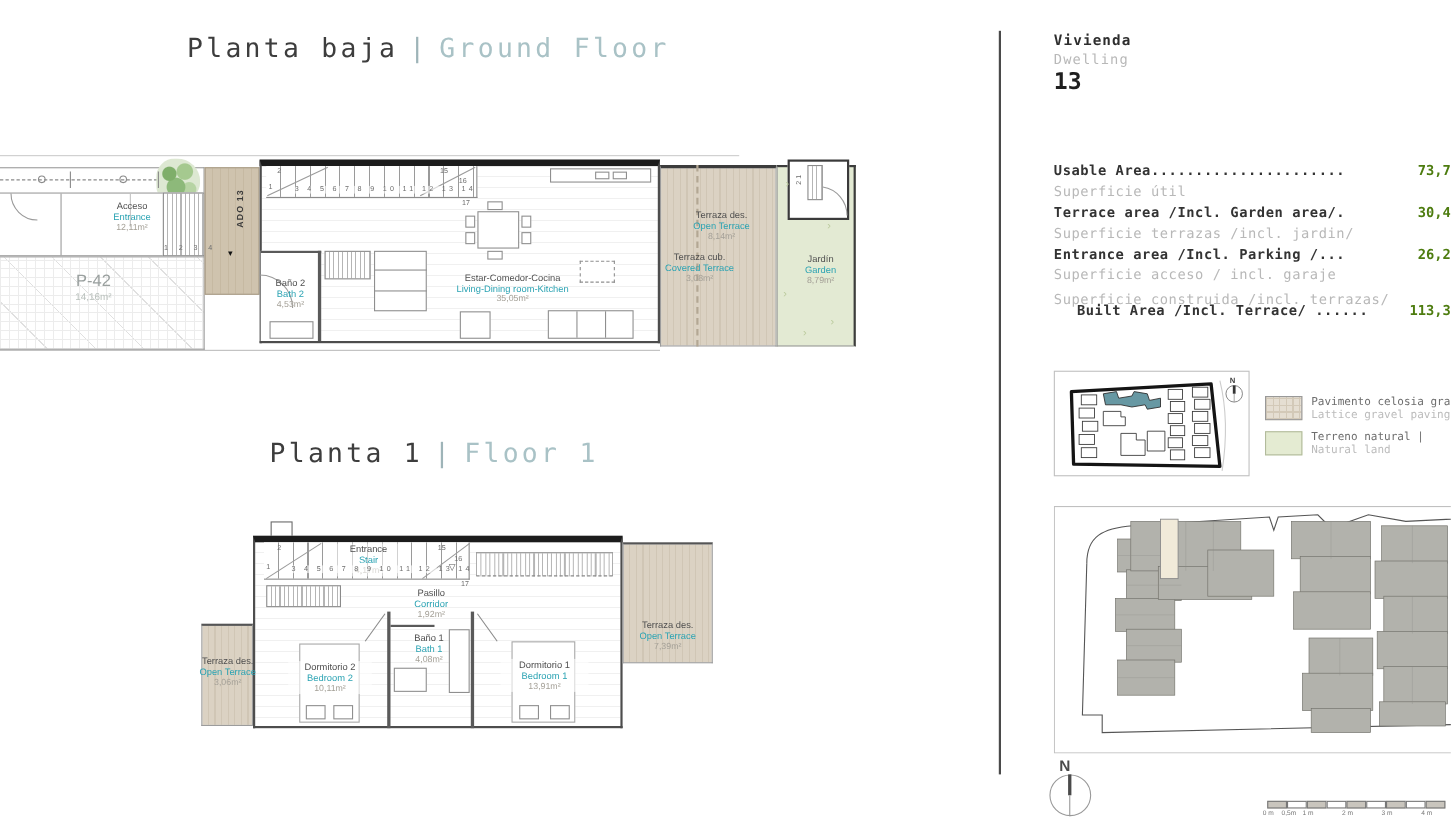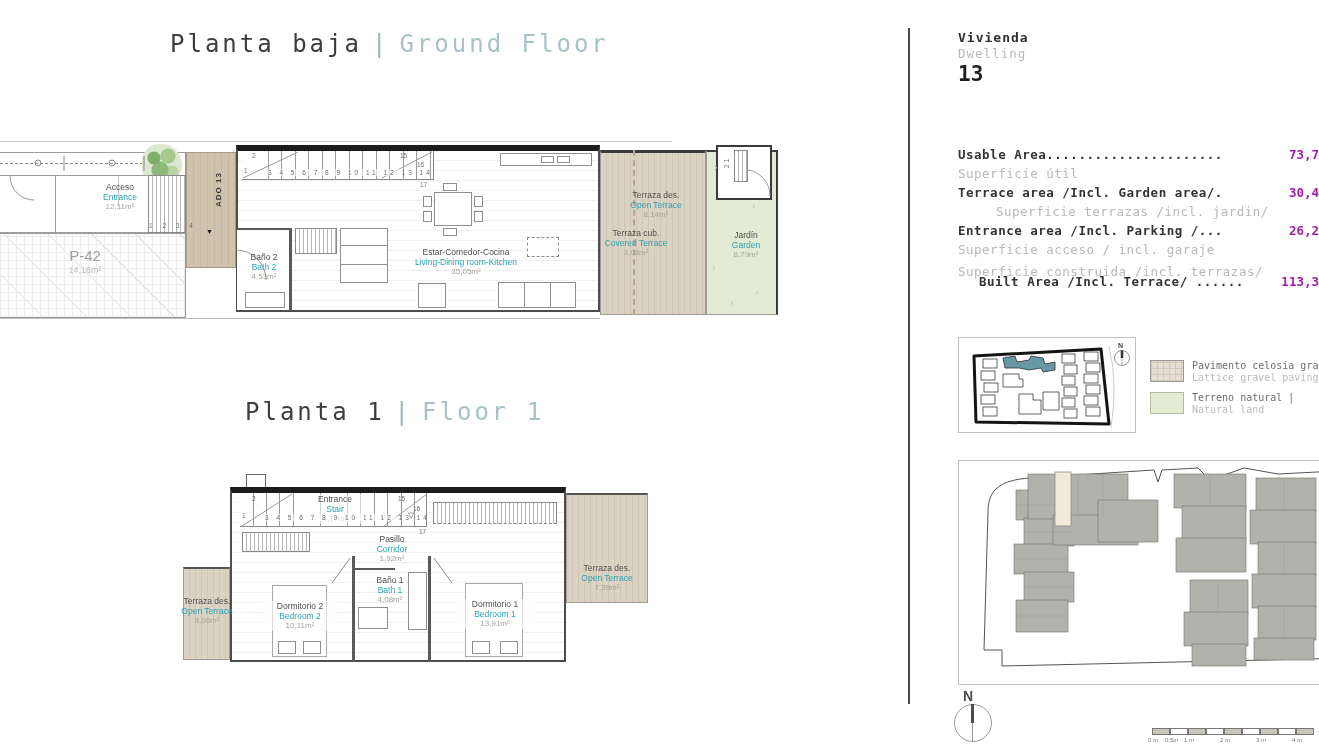--- a/index.html
+++ b/index.html
@@ -59,21 +59,21 @@
   .furniture { border:1px solid #8f8f8f; background:#fff; position:absolute; }
   .garden-arrow { position:absolute; color:#bccb9e; font-size:10px; z-index:5; }
   .rot { transform:rotate(-90deg); transform-origin:center; }
   
   .mono { font-family:"DejaVu Sans Mono", monospace; }
   .dw-es { position:absolute; left:958px; top:30px;  font-size:13px; font-weight:bold; color:#2e2e2e; letter-spacing:1px;}
   .dw-en { position:absolute; left:958px; top:46px;  font-size:12.5px; color:#b8b8b8; letter-spacing:1px;}
   .dw-no { position:absolute; left:958px; top:62px;  font-size:21px; font-weight:bold; color:#1f1f1f;}
   .area-row { position:absolute; left:958px; width:361px; font-size:12.5px; white-space:nowrap; }
   .area-row .lbl { font-weight:bold; color:#333; letter-spacing:0.5px;}
-  .area-row .val { position:absolute; right:0; top:0; font-weight:bold; color:#a21caf;}
+  .area-row .val { position:absolute; right:0; top:0; font-weight:bold; color:#4d7c0f;}
   .area-sub { position:absolute; left:958px; font-size:12.5px; color:#b8b8b8; white-space:nowrap; letter-spacing:0.5px;}
   .legend-text  { position:absolute; font-size:10px; line-height:1.15; white-space:nowrap;}
   .legend-text .es { color:#6e6e6e; display:block;}
   .legend-text .en { color:#bcbcbc; display:block;}
   .scale-seg { position:absolute; height:7px; border:1px solid #777; top:0;}
   .scale-lbl { position:absolute; top:9px; font-size:6px; color:#777; white-space:nowrap;}
 </style>
 </head>
 <body>
 
@@ -283,21 +283,21 @@
   <div class="mono dw-en">Dwelling</div>
   <div class="mono dw-no">13</div>
 
   <div class="mono area-row" style="top:147px;">
     <span class="lbl">Usable Area......................</span><span class="val">73,7</span>
   </div>
   <div class="mono area-sub" style="top:166px;">Superficie útil</div>
   <div class="mono area-row" style="top:185px;">
     <span class="lbl">Terrace area /Incl. Garden area/.</span><span class="val">30,4</span>
   </div>
-  <div class="mono area-sub" style="top:204px;margin-left:38px;">Superficie terrazas /incl. jardin/</div>
+  <div class="mono area-sub" style="top:204px;">Superficie terrazas /incl. jardin/</div>
   <div class="mono area-row" style="top:223px;">
     <span class="lbl">Entrance area /Incl. Parking /...</span><span class="val">26,2</span>
   </div>
   <div class="mono area-sub" style="top:242px;text-align:center;">Superficie acceso / incl. garaje</div>
   <div class="mono area-row" style="top:274px;padding-left:21px;">
     <span class="lbl">Built Area /Incl. Terrace/ ......</span><span class="val">113,3</span>
   </div>
   <div class="mono area-sub" style="top:264px;text-align:right;">Superficie construida /incl. terrazas/</div>
 
   <div class="shape" style="left:958px; top:337px; width:178px; height:96px; border:1px solid #c0c0c0; background:#fff;">

